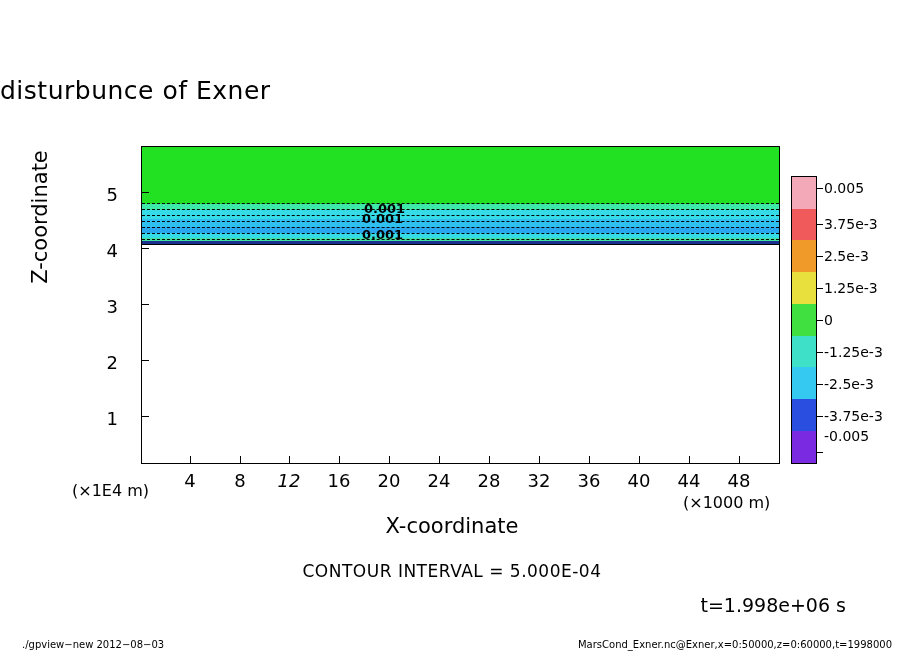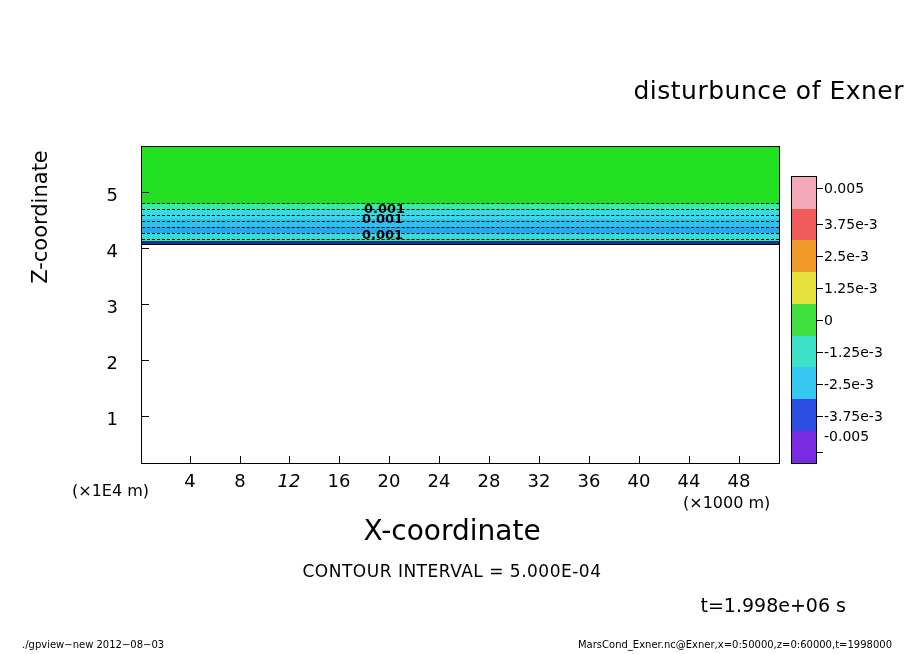--- a/index.html
+++ b/index.html
@@ -1,24 +1,24 @@
 <!DOCTYPE html>
 <html><head>
 <meta charset="utf-8">
 <style>
   html,body{margin:0;padding:0;background:#ffffff;}
   body{width:904px;height:654px;position:relative;font-family:"DejaVu Sans",sans-serif;color:#000;overflow:hidden;}
   .abs{position:absolute;}
-  #title{left:0;right:0;top:76px;text-align:right;font-size:25px;letter-spacing:0.5px;padding-left:36px;}
+  #title{left:0;right:0;top:76px;text-align:left;font-size:25px;letter-spacing:0.5px;}
   
   #plot{left:141px;top:146px;width:639px;height:318px;border:1.2px solid #000;box-sizing:border-box;background:#fff;}
   #plot .band{position:absolute;left:0;width:100%;}
   
   #ylabel{left:-60px;top:205px;width:200px;transform:rotate(-90deg);transform-origin:center center;text-align:center;font-size:21px;}
-  #xlabel{left:0;right:0;top:514px;text-align:center;font-size:28px;}
+  #xlabel{left:0;right:0;top:514px;text-align:center;font-size:21px;}
   .ytick{position:absolute;right:786px;font-size:18px;text-align:right;width:40px;}
   .xtick{position:absolute;top:470px;font-size:18px;text-align:center;width:40px;}
   .tickmark{position:absolute;background:#000;}
   #unitleft{left:44px;top:481px;font-size:16px;margin-left:28px;}
   #unitright{left:683px;top:493px;font-size:16px;}
   #contourinfo{left:0;right:0;top:561px;text-align:center;font-size:17px;letter-spacing:0.5px;}
   #timeinfo{left:0;right:58px;top:594px;text-align:right;font-size:19px;}
   #footleft{left:22px;top:639px;font-size:10px;}
   #footright{right:12px;top:639px;font-size:10px;}
   

